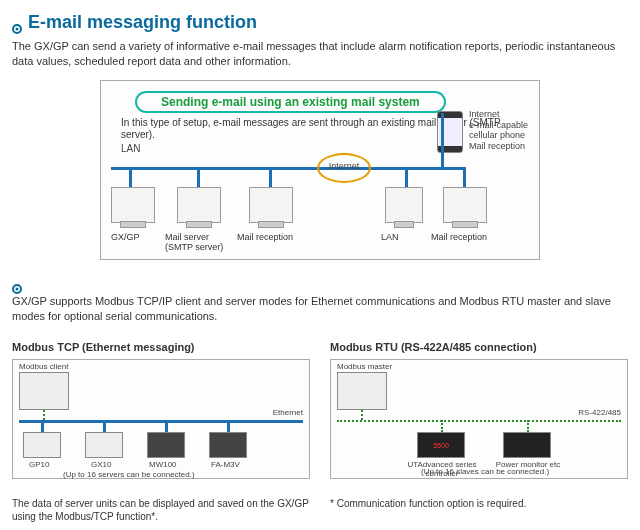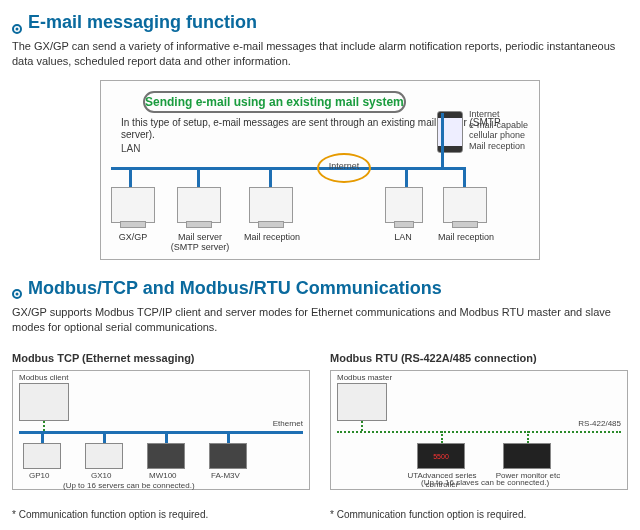--- a/index.html
+++ b/index.html
@@ -38,27 +38,27 @@
     position: relative;
     box-sizing: border-box;
   }
   .diagram1 {
     width: 440px;
     height: 180px;
     padding: 8px 10px;
   }
   .banner {
     display: inline-block;
-    border: 2px solid #737373;
+    border: 2px solid #14b8a6;
     border-radius: 14px;
-    padding: 2px 0;
+    padding: 2px 24px;
     color: #1a9c3e;
     font-weight: bold;
     font-size: 12px;
-    margin: 2px 0 4px 32px;
+    margin: 2px 0 4px 24px;
   }
   .subtext {
     font-size: 10px;
     margin-left: 10px;
     line-height: 1.2;
     color: #333;
   }
   .lan-label {
     font-size: 10px;
     color: #444;
@@ -77,21 +77,20 @@
     height: 3px;
     background: #1e6fb3;
   }
   .vline {
     position: absolute;
     width: 3px;
     background: #1e6fb3;
   }
   .node-label {
     font-size: 9px;
-    text-align: center;
     line-height: 1.1;
   }
   .device {
     position: absolute;
     width: 44px;
     height: 36px;
     border: 1px solid #999;
     background: #f4f4f4;
     box-sizing: border-box;
   }
@@ -223,21 +222,20 @@
   </div>
 </div>
 
 <div class="section-header">
   <span class="bullet">
     <svg width="10" height="10">
         <circle cx="5" cy="5" r="4" fill="none" stroke="#0a6a9e" stroke-width="2"></circle>
         <circle cx="5" cy="5" r="1.5" fill="#0a6a9e"></circle>
       </svg>
   </span>
-  <span>Modbus/TCP and Modbus/RTU Communications</span>
 </div>
 <div class="intro">GX/GP supports Modbus TCP/IP client and server modes for Ethernet communications and Modbus RTU master and slave modes for optional serial communications.</div>
 
 <div class="cols">
 
   <div class="col">
     <div class="sub-header">Modbus TCP (Ethernet messaging)</div>
     <div class="diagram diagram2">
       <div class="small-label" style="left:6px; top:2px;">Modbus client</div>
       <div class="box" style="left:6px; top:12px; width:50px; height:38px;"></div>
@@ -256,20 +254,21 @@
       <div class="box" style="left:72px; top:72px; width:38px; height:26px;"></div>
       <div class="box" style="left:134px; top:72px; width:38px; height:26px; background:#444;"></div>
       <div class="box" style="left:196px; top:72px; width:38px; height:26px; background:#444;"></div>
 
       <div class="small-label" style="left:16px; top:100px;">GP10</div>
       <div class="small-label" style="left:78px; top:100px;">GX10</div>
       <div class="small-label" style="left:136px; top:100px;">MW100</div>
       <div class="small-label" style="left:198px; top:100px;">FA-M3V</div>
       <div class="small-label" style="left:50px; top:110px;">(Up to 16 servers can be connected.)</div>
     </div>
+    <div class="footnote">The data of server units can be displayed and saved on the GX/GP using the Modbus/TCP function*.</div>
     <div class="footnote">* Communication function option is required.</div>
   </div>
 
   <div class="col">
     <div class="sub-header">Modbus RTU (RS-422A/485 connection)</div>
     <div class="diagram diagram2">
       <div class="small-label" style="left:6px; top:2px;">Modbus master</div>
       <div class="box" style="left:6px; top:12px; width:50px; height:38px;"></div>
       <div class="small-label" style="right:6px; top:48px;">RS-422/485</div>
 

